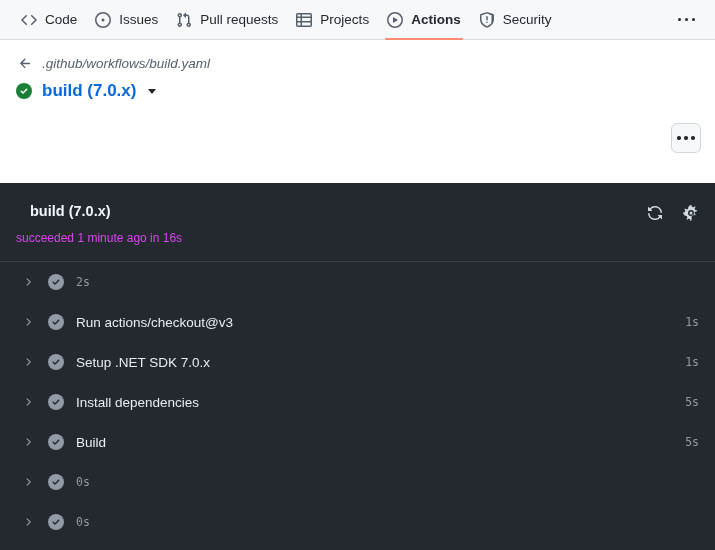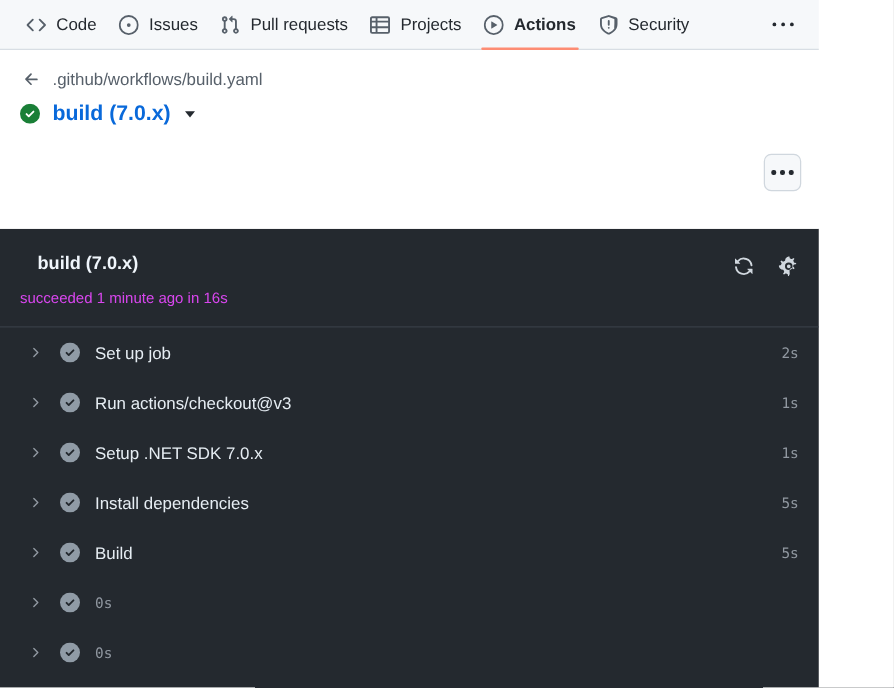--- a/index.html
+++ b/index.html
@@ -7,21 +7,21 @@
     padding: 0;
     width: 715px;
     height: 550px;
     overflow: hidden;
     background: #ffffff;
     font-family: "Liberation Sans", sans-serif;
     -webkit-font-smoothing: antialiased;
   }
 
   #app {
-    width: 655px;
+    width: 715px;
     height: 550px;
     position: relative;
     display: flex;
     flex-direction: column;
     background: #ffffff;
   }
 
   
   .repo-nav {
     height: 40px;
@@ -109,21 +109,21 @@
     color: #57606a;
     margin: 0 0 10px 2px;
     line-height: 1;
   }
   .back-arrow {
     color: #57606a;
     display: inline-flex;
     align-items: center;
     cursor: pointer;
   }
-  .breadcrumb-text { cursor: pointer; }
+  .breadcrumb-text { cursor: pointer; font-style: italic; }
 
   .run-title-row {
     display: flex;
     align-items: center;
     gap: 10px;
     margin-bottom: 9px;
   }
   .run-title {
     font-size: 20px;
     font-weight: 700;
@@ -411,21 +411,20 @@
           <svg width="12" height="12" viewBox="0 0 16 16" fill="currentColor">
               <path d="M6.22 3.22a.75.75 0 0 1 1.06 0l4.25 4.25a.75.75 0 0 1 0 1.06l-4.25 4.25a.75.75 0 0 1-1.06-1.06L9.94 8 6.22 4.28a.75.75 0 0 1 0-1.06Z"></path>
             </svg>
         </span>
         <span class="step-check">
           <svg width="16" height="16" viewBox="0 0 16 16">
               <circle cx="8" cy="8" r="8" fill="#909ba6"></circle>
               <path d="M11.28 5.72a.75.75 0 0 1 0 1.06l-3.75 3.75a.75.75 0 0 1-1.06 0L4.72 8.78a.75.75 0 1 1 1.06-1.06L7 8.94l3.22-3.22a.75.75 0 0 1 1.06 0Z" fill="#24292f"></path>
             </svg>
         </span>
-        <span class="step-name">Set up job</span>
         <span class="step-duration">2s</span>
       </div>
 
       <div class="step-row">
         <span class="step-chevron">
           <svg width="12" height="12" viewBox="0 0 16 16" fill="currentColor">
               <path d="M6.22 3.22a.75.75 0 0 1 1.06 0l4.25 4.25a.75.75 0 0 1 0 1.06l-4.25 4.25a.75.75 0 0 1-1.06-1.06L9.94 8 6.22 4.28a.75.75 0 0 1 0-1.06Z"></path>
             </svg>
         </span>
         <span class="step-check">

